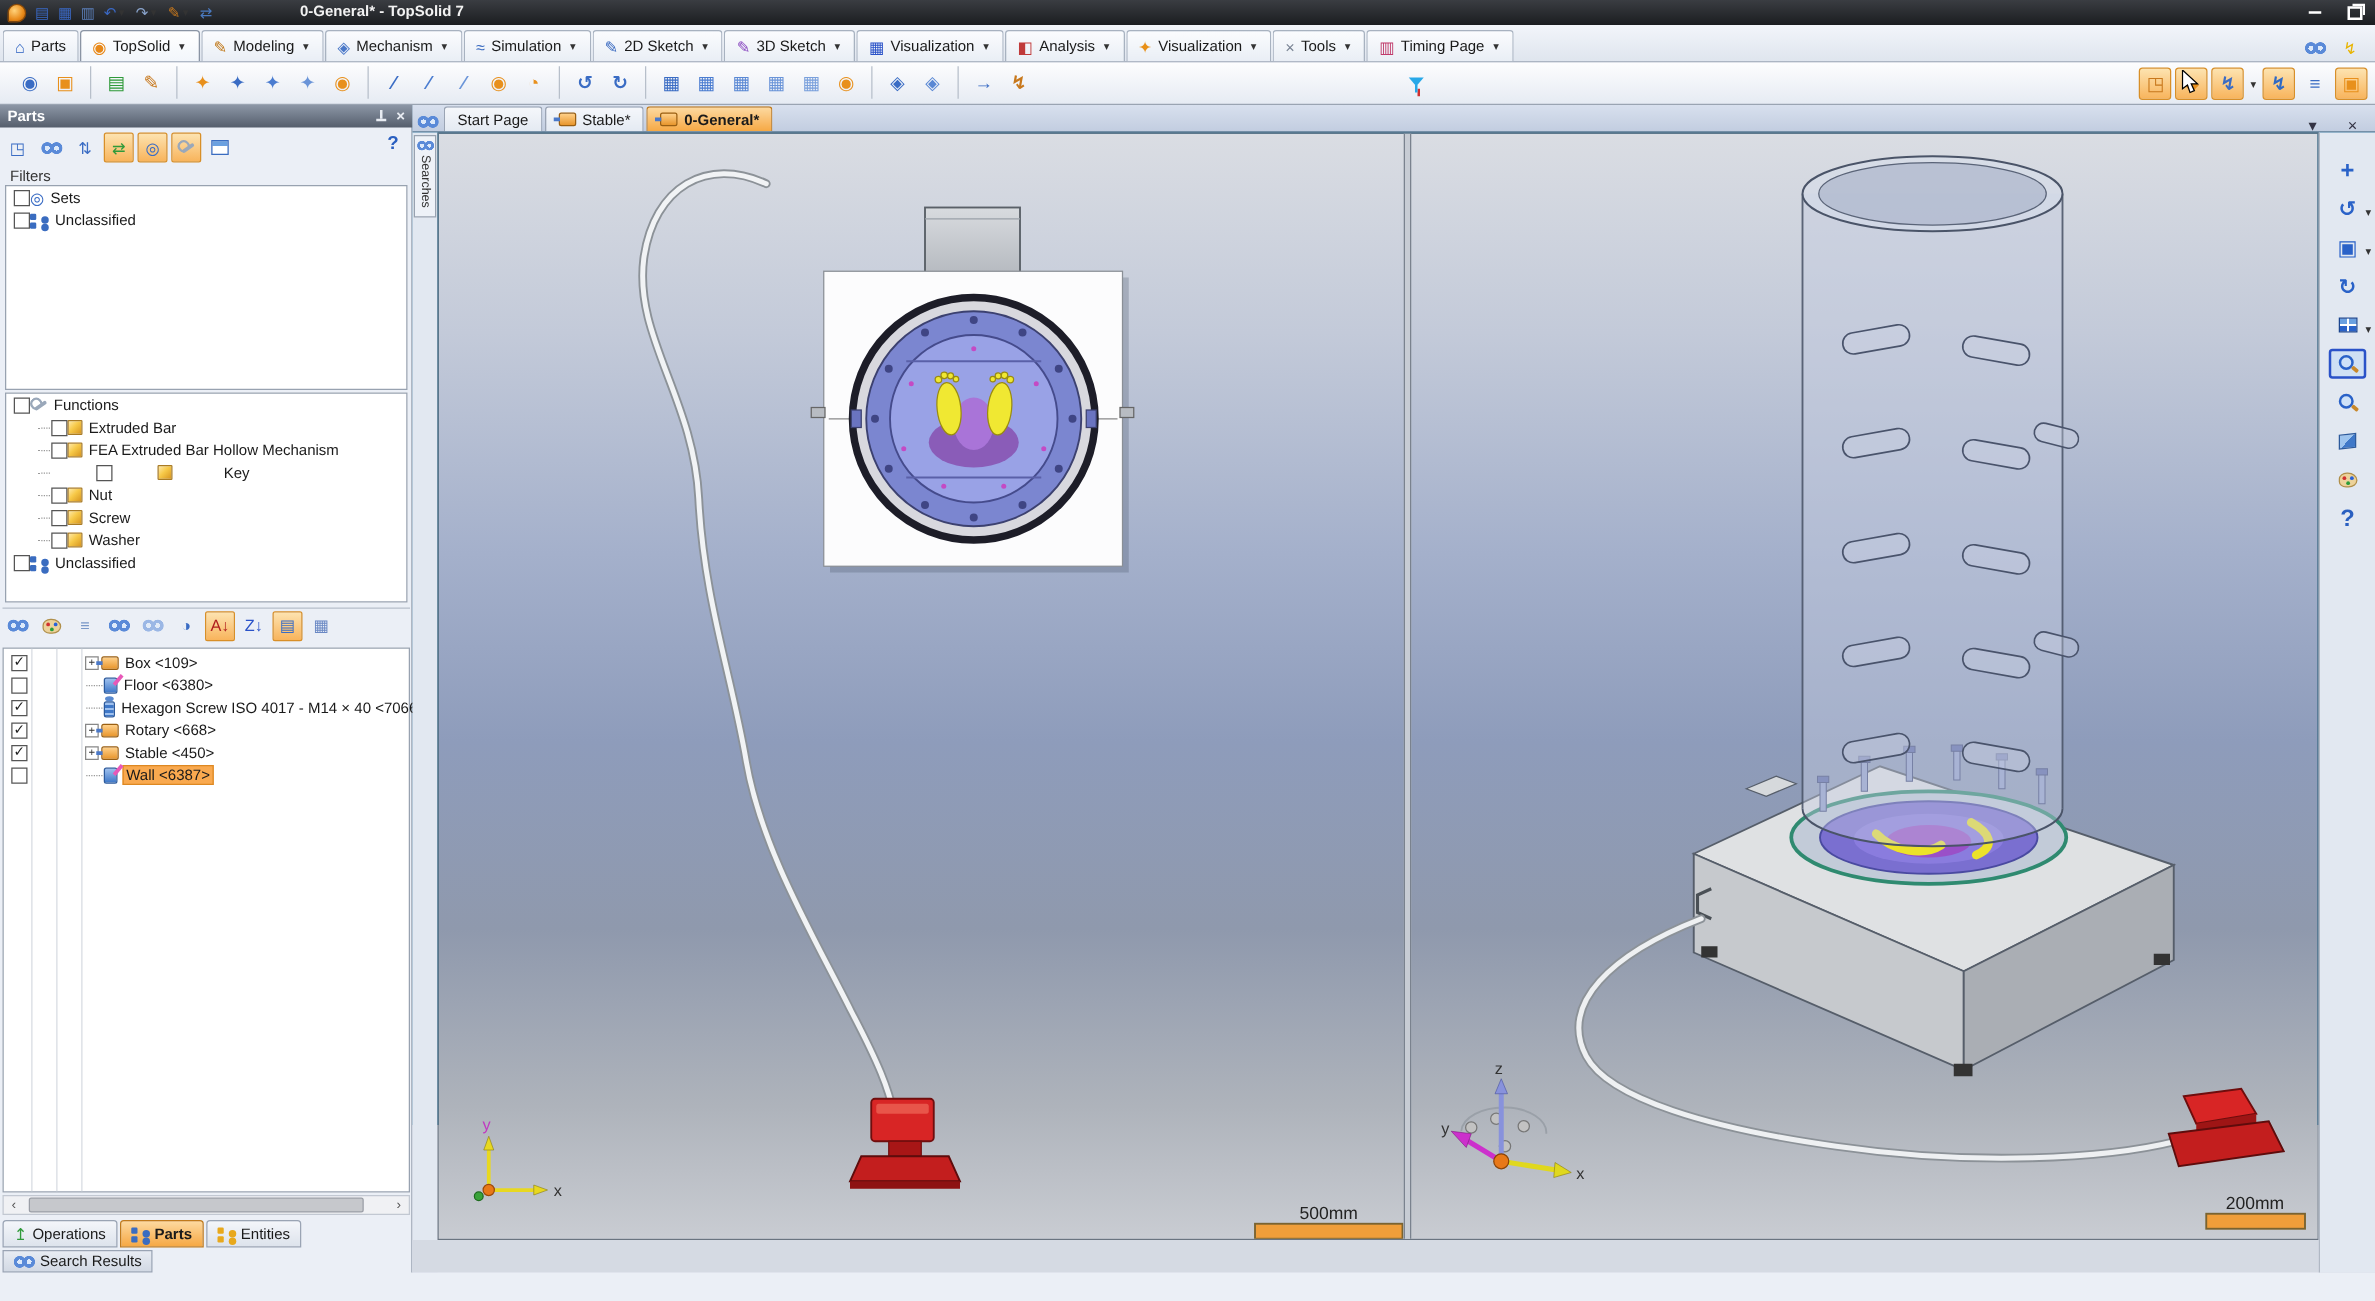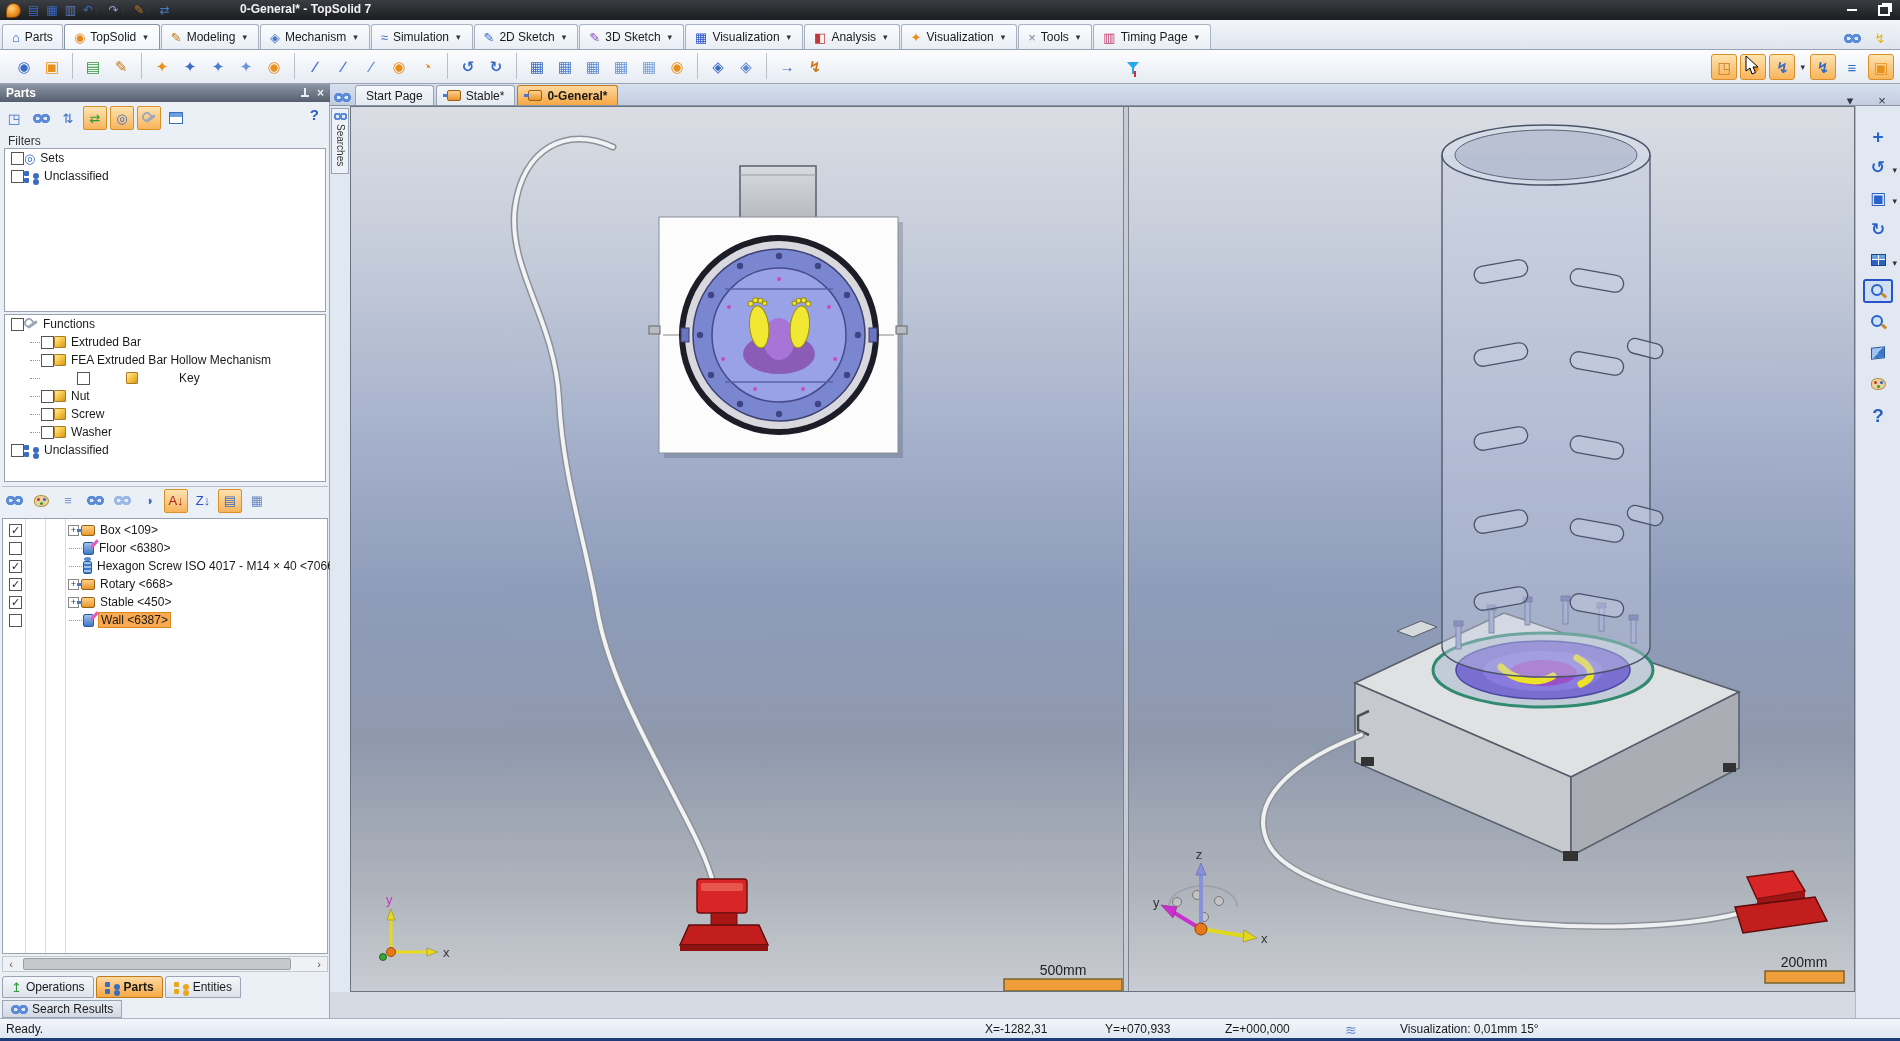--- a/index.html
+++ b/index.html
@@ -892,21 +892,13 @@
           <span class="vtool">
             <span class="ic i-palette"></span>
           </span>
           <span class="vtool big">
             <span class="ic" style="color: rgb(42, 95, 192);">?</span>
           </span>
         </div>
     </div>
   </div>
 
-  <div id="statusbar">
-    <span id="status-ready">Ready.</span>
-    <span id="coord-x" class="scoord">X=-1282,31</span>
-    <span id="coord-y" class="scoord">Y=+070,933</span>
-    <span id="coord-z" class="scoord">Z=+000,000</span>
-    <span id="status-layers" class="ic" style="color:#6a8ac8;font-size:14px">≋</span>
-    <span id="status-vis">Visualization: 0,01mm 15°</span>
-  </div>
 </div>
 
 </body></html>

